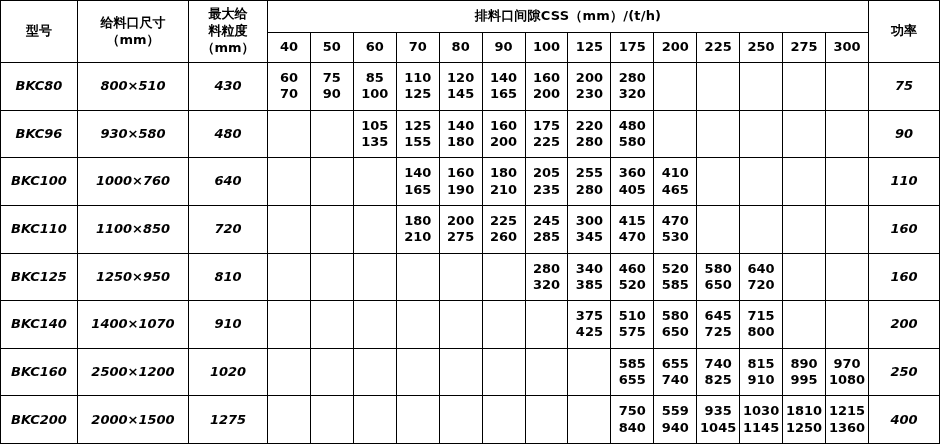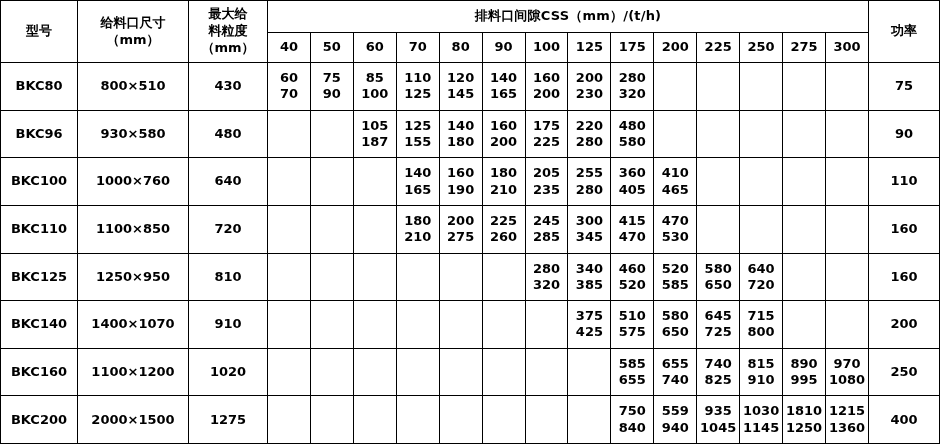--- a/index.html
+++ b/index.html
@@ -62,20 +62,21 @@
     justify-content: center;
     line-height: 1.25;
     font-size: 13px;
   }
   .cell-pair span { display: block; }
   tbody tr { height: 44px; }
   thead tr.r1 { height: 32px; }
   thead tr.r2 { height: 30px; }
   td.model, td.feed, td.maxsize, td.power {
     font-size: 13.5px;
+    font-style: italic;
   }
   .empty { }
 </style>
 </head>
 <body>
 
 <div class="sheet">
   <table class="spec">
     <thead>
       <tr class="r1">
@@ -181,21 +182,21 @@
         </tr>
         <tr>
           <td class="model">BKC96</td>
           <td class="feed">930×580</td>
           <td class="maxsize">480</td>
           <td class="empty"></td>
           <td class="empty"></td>
           <td>
             <div class="cell-pair">
               <span>105</span>
-              <span>187</span>
+              <span>135</span>
             </div>
           </td>
           <td>
             <div class="cell-pair">
               <span>125</span>
               <span>155</span>
             </div>
           </td>
           <td>
             <div class="cell-pair">
@@ -434,21 +435,21 @@
               <span>715</span>
               <span>800</span>
             </div>
           </td>
           <td class="empty"></td>
           <td class="empty"></td>
           <td class="power">200</td>
         </tr>
         <tr>
           <td class="model">BKC160</td>
-          <td class="feed">1100×1200</td>
+          <td class="feed">2500×1200</td>
           <td class="maxsize">1020</td>
           <td class="empty"></td>
           <td class="empty"></td>
           <td class="empty"></td>
           <td class="empty"></td>
           <td class="empty"></td>
           <td class="empty"></td>
           <td class="empty"></td>
           <td class="empty"></td>
           <td>

